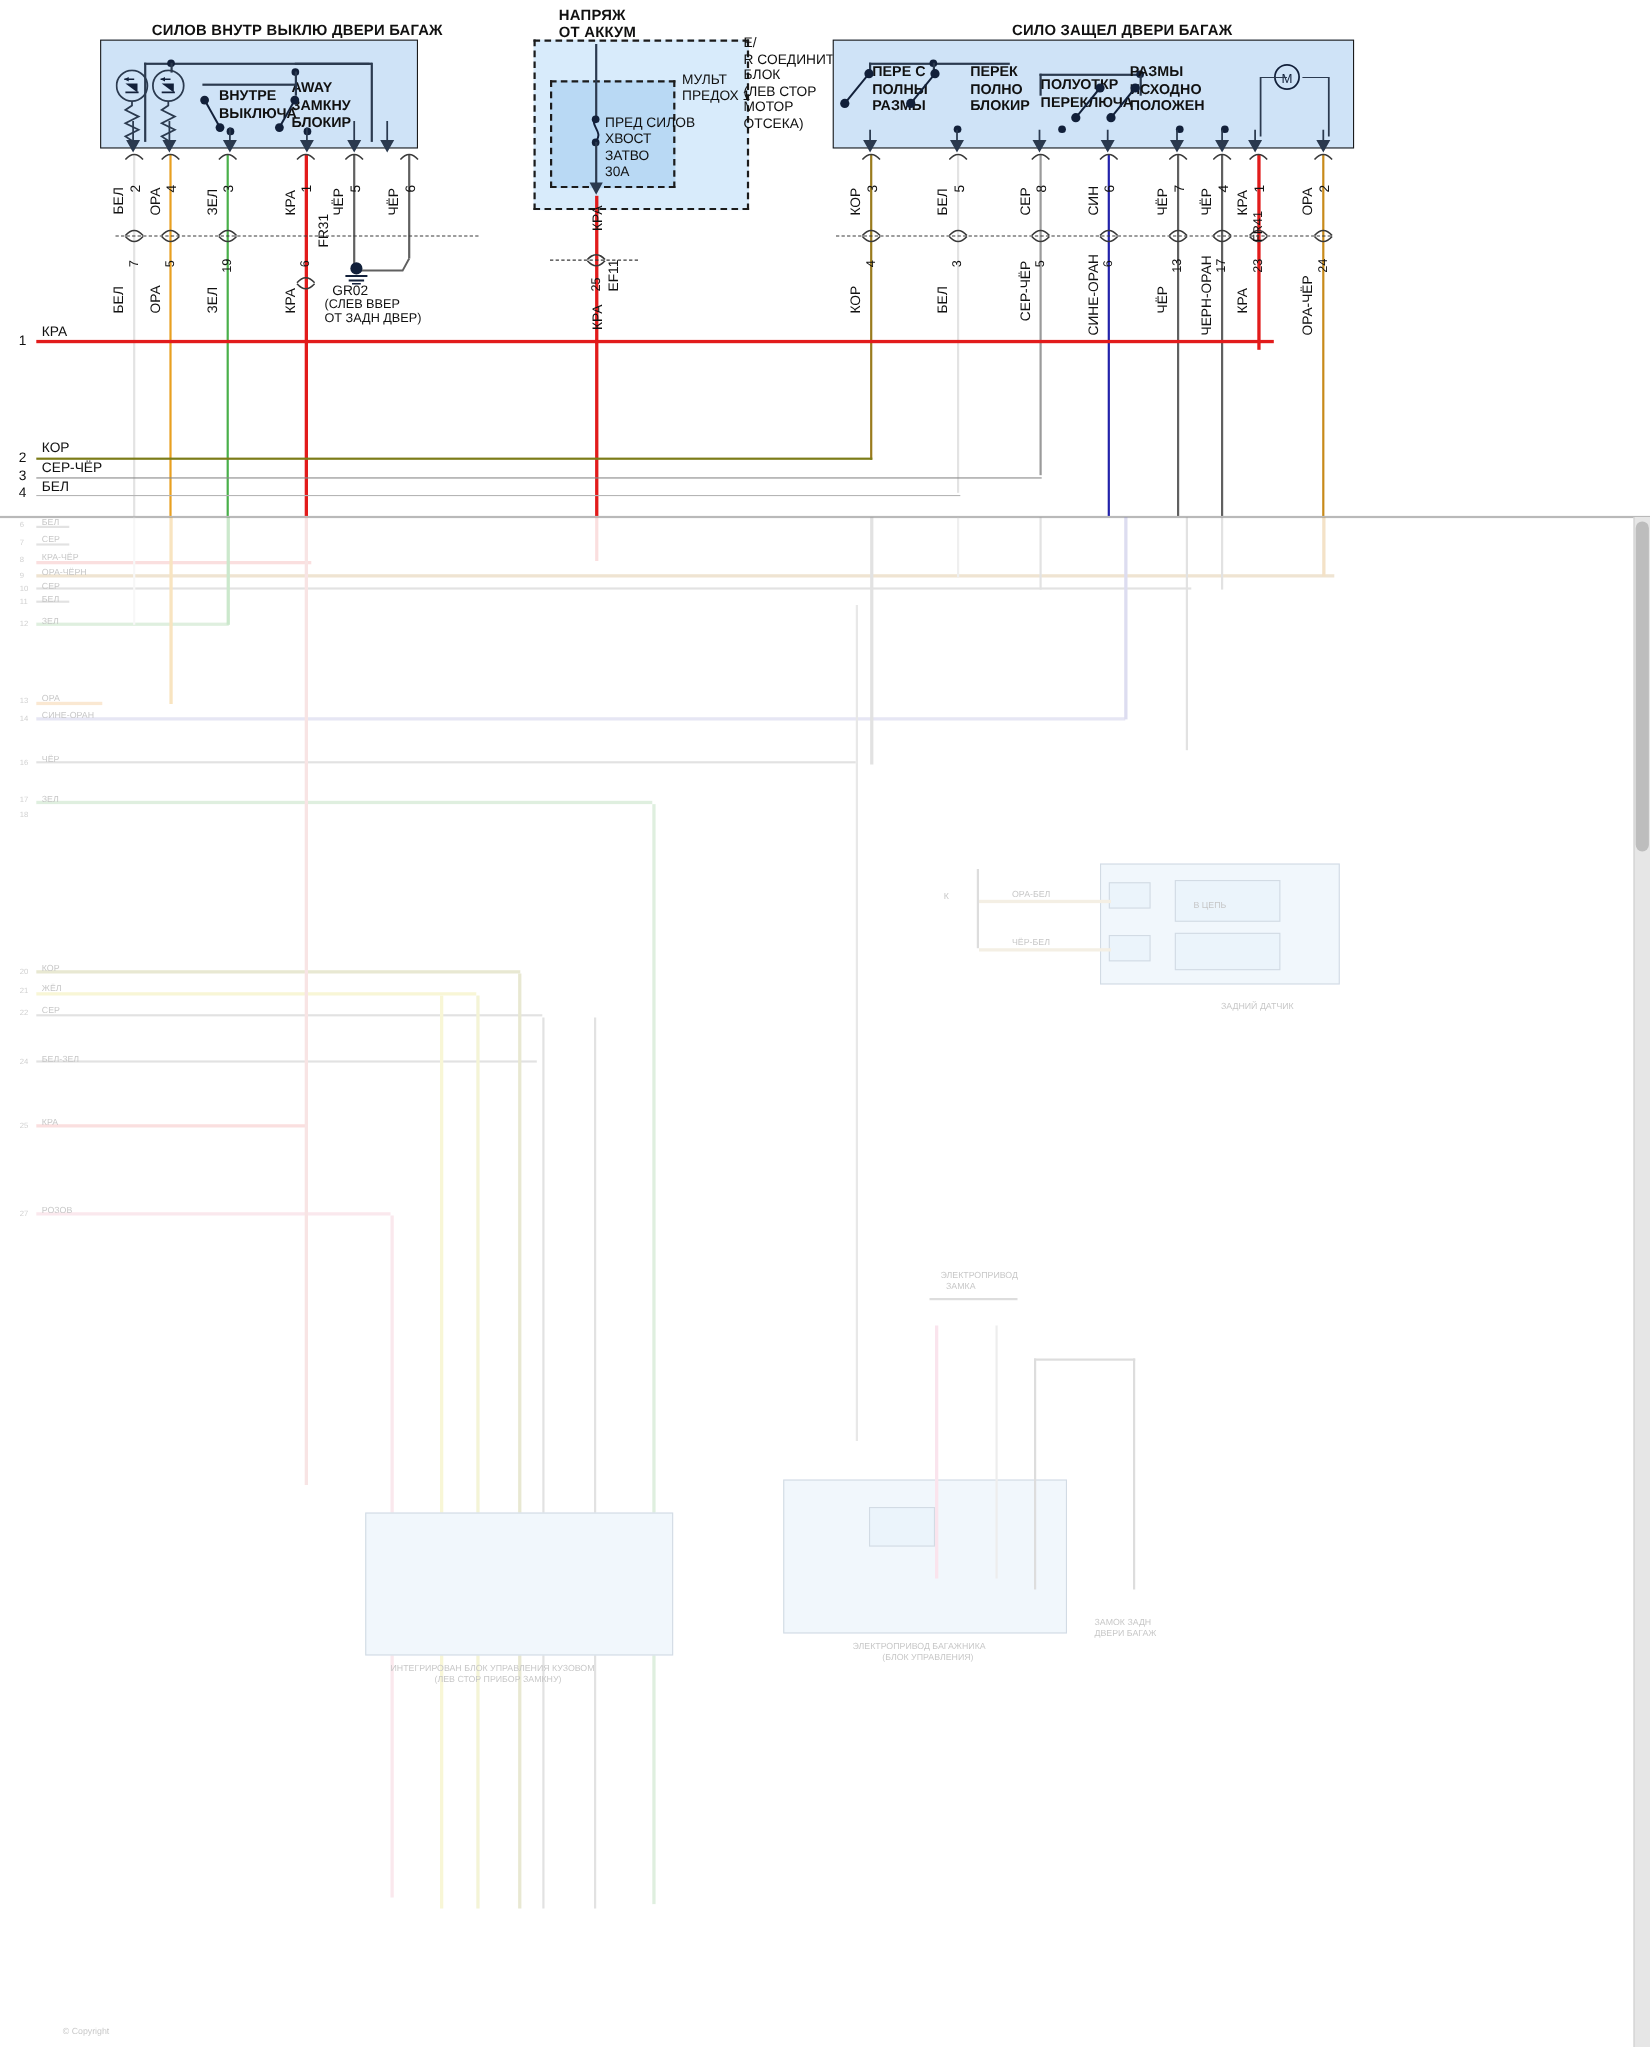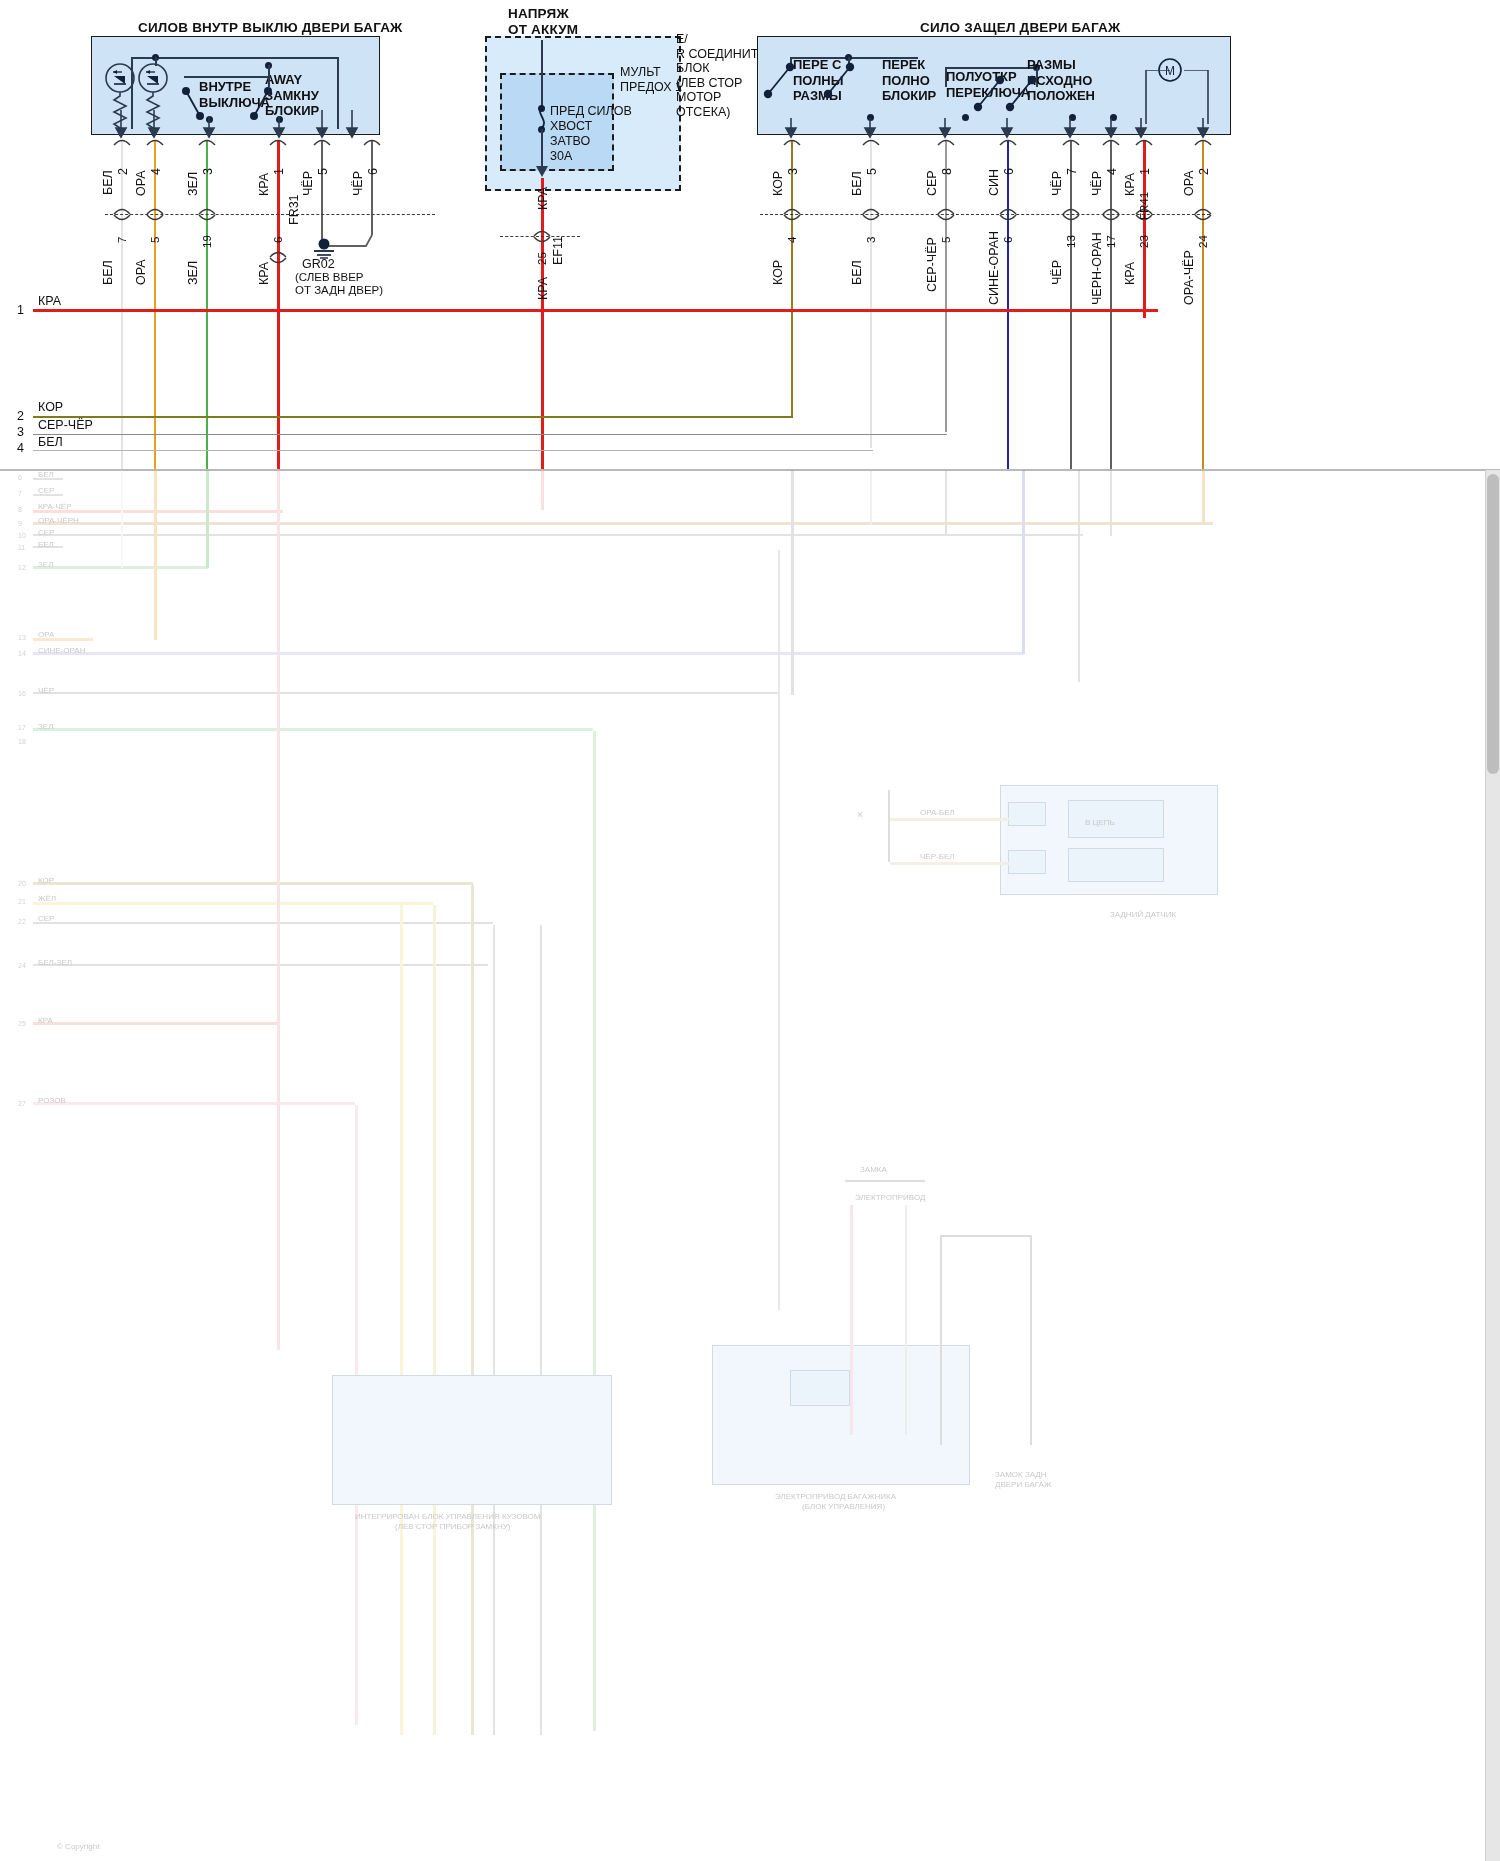--- a/index.html
+++ b/index.html
@@ -510,21 +510,21 @@
     <div class="ftxt" style="left:858px;top:340px;">К</div>
     <div class="ftxt" style="left:920px;top:338px;">ОРА-БЕЛ</div>
     <div class="ftxt" style="left:920px;top:382px;">ЧЁР-БЕЛ</div>
 
     <div class="fw" style="left:940px;top:765px;width:2px;height:210px;background:#888;"></div>
     <div class="fw" style="left:1030px;top:765px;width:2px;height:210px;background:#888;"></div>
     <div class="fw" style="left:940px;top:765px;width:92px;height:2px;background:#888;"></div>
     <div class="ftxt" style="left:995px;top:1000px;">ЗАМОК ЗАДН</div>
     <div class="ftxt" style="left:995px;top:1010px;">ДВЕРИ БАГАЖ</div>
 
-    <div class="ftxt" style="left:855px;top:723px;">ЭЛЕКТРОПРИВОД</div>
+    <div class="ftxt" style="left:855px;top:685px;">ЭЛЕКТРОПРИВОД</div>
     <div class="ftxt" style="left:860px;top:695px;">ЗАМКА</div>
     <div class="fw" style="left:845px;top:710px;width:80px;height:2px;background:#888;"></div>
     <div class="fw" style="left:850px;top:735px;width:3px;height:230px;background:#f0a0c0;"></div>
     <div class="fw" style="left:905px;top:735px;width:2px;height:230px;background:#c0c0c0;"></div>
 
     <div class="fnum" style="left:18px;top:4px;">6</div>
     <div class="fnum" style="left:18px;top:20px;">7</div>
     <div class="fnum" style="left:18px;top:36px;">8</div>
     <div class="fnum" style="left:18px;top:50px;">9</div>
     <div class="fnum" style="left:18px;top:62px;">10</div>

